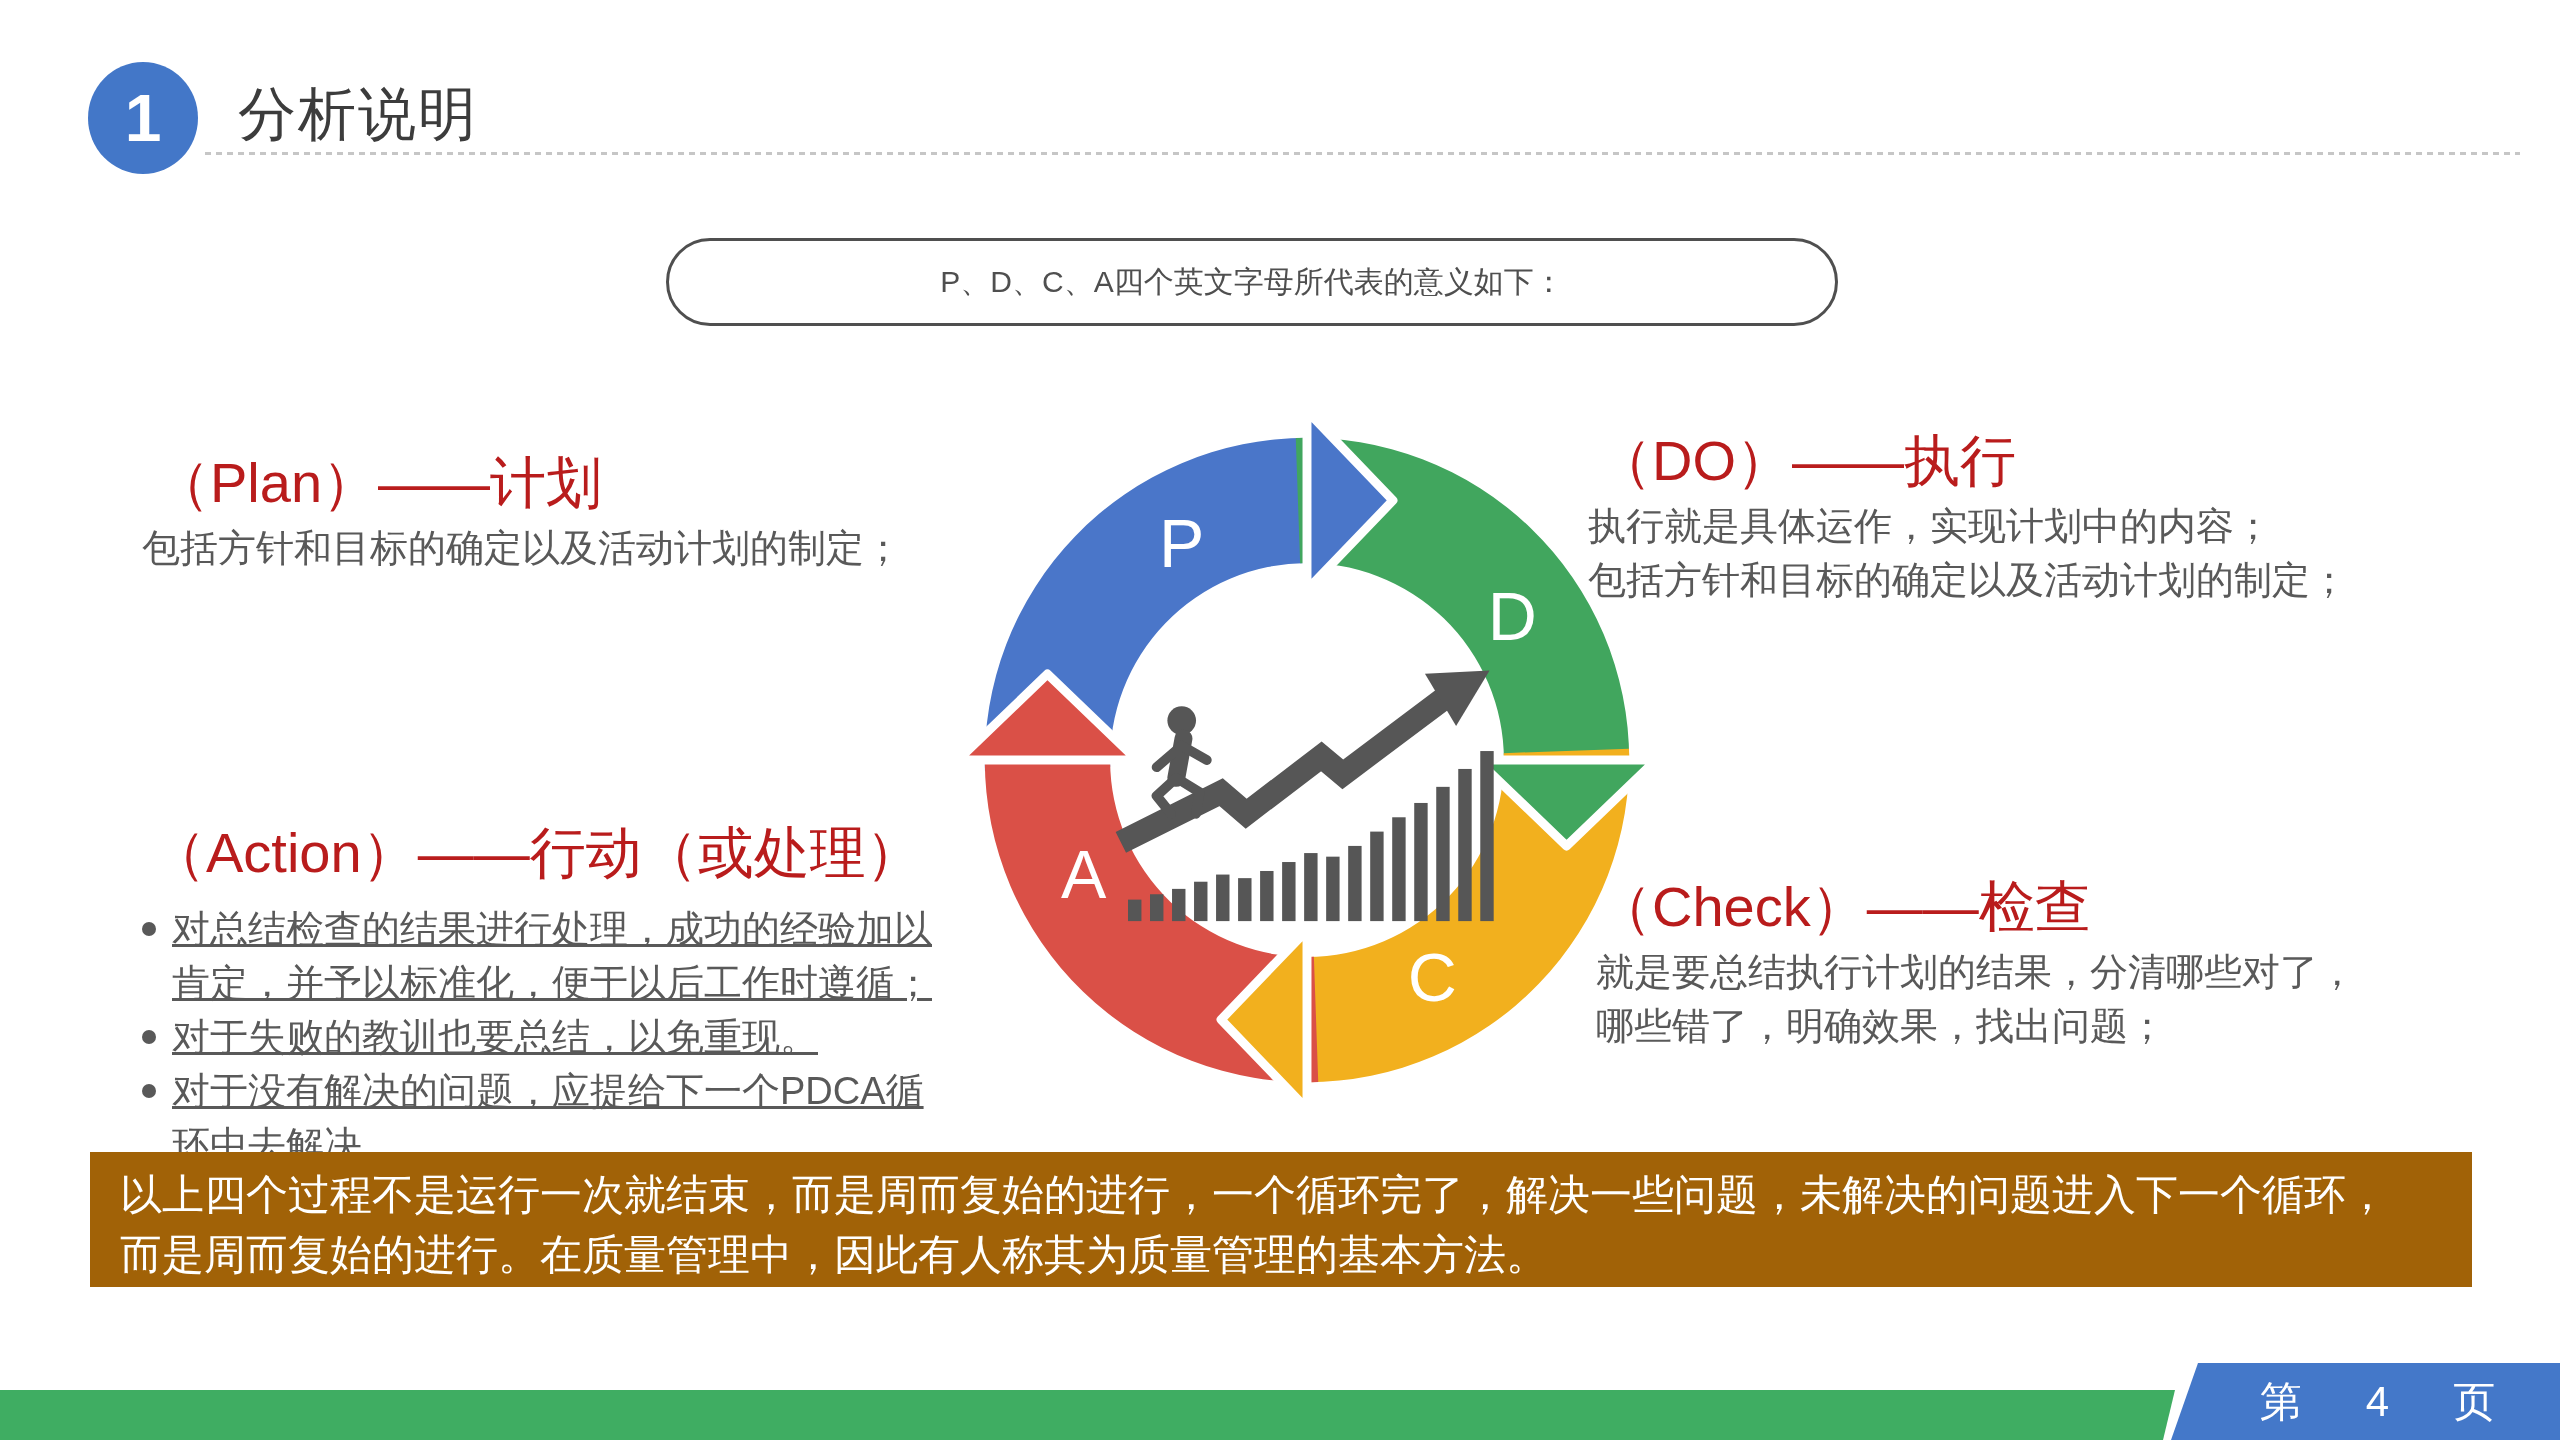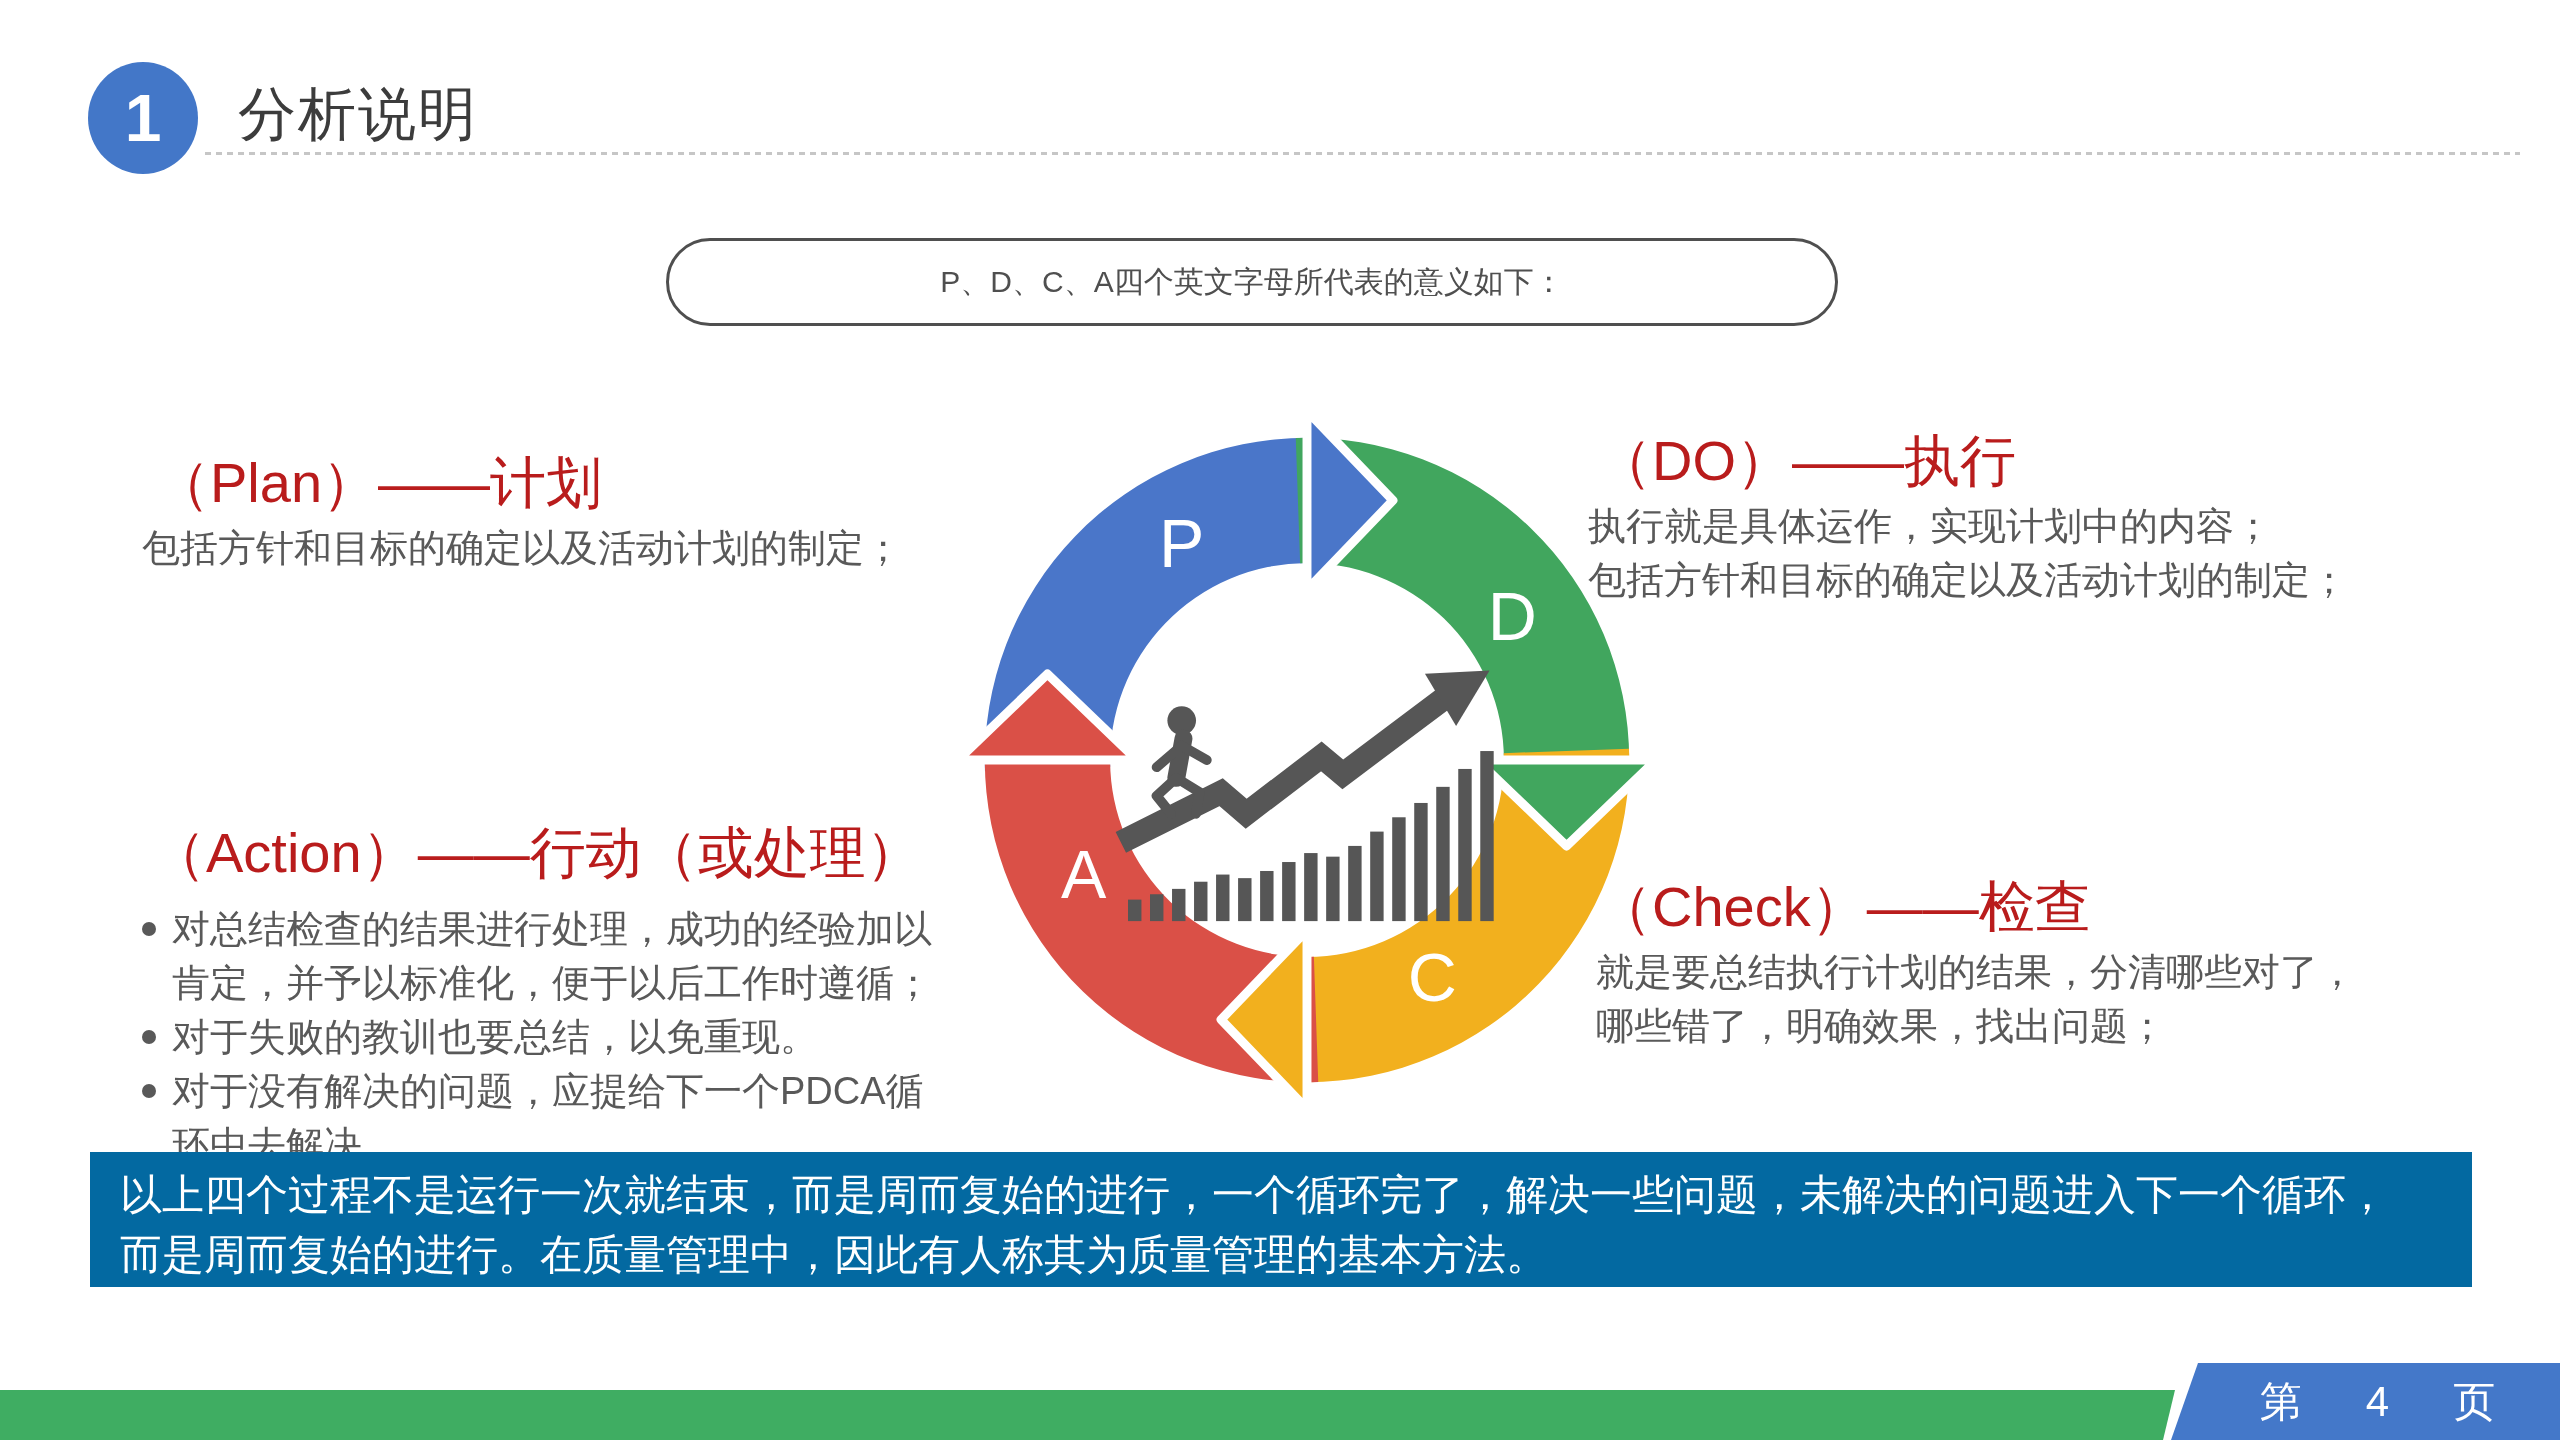--- a/index.html
+++ b/index.html
@@ -36,32 +36,32 @@
   .sec-plan   { position:absolute; left:142px;  top:446px; }
   .sec-plan .sec-heading { margin-left:12px; }
   .sec-plan .sec-body { width:860px; }
   .sec-do     { position:absolute; left:1588px; top:424px; width:940px; }
   .sec-do .sec-heading { margin-left:8px; }
   .sec-action { position:absolute; left:132px;  top:771px;margin-top:45px; }
   .sec-action .sec-heading { margin-left:18px; }
   .sec-check  { position:absolute; left:1596px; top:870px; }
   .sec-check .sec-body { width:770px; }
   ul.bullets { list-style:none; margin-top:10px; }
-  ul.bullets li { display:flex; align-items:flex-start; }
+  ul.bullets li { display:flex; align-items:flex-start;text-decoration:underline; }
   ul.bullets li .dot {
     flex:0 0 14px; width:14px; height:14px; border-radius:50%;
     background:#595959; margin:20px 16px 0 10px;
   }
   ul.bullets li .li-text { width:770px; font-size:38px; line-height:54px; }
   
   .pdca-svg { position:absolute; left:949px; top:402px; }
   
   .banner {
     position:absolute; left:90px; top:1152px; width:2382px; height:135px;
-    background:#0369a1; color:#fff; padding:13px 28px 2px 30px;
+    background:#a16207; color:#fff; padding:13px 28px 2px 30px;
     font-size:42px; line-height:60px;
   }
   
   .footer-green {
     position:absolute; left:0; bottom:0; width:2175px; height:50px;
     background:#3FAD62;
     clip-path:polygon(0 0,100% 0,calc(100% - 12px) 100%,0 100%);
   }
   .footer-tab {
     position:absolute; right:0; bottom:0; width:389px; height:77px;

